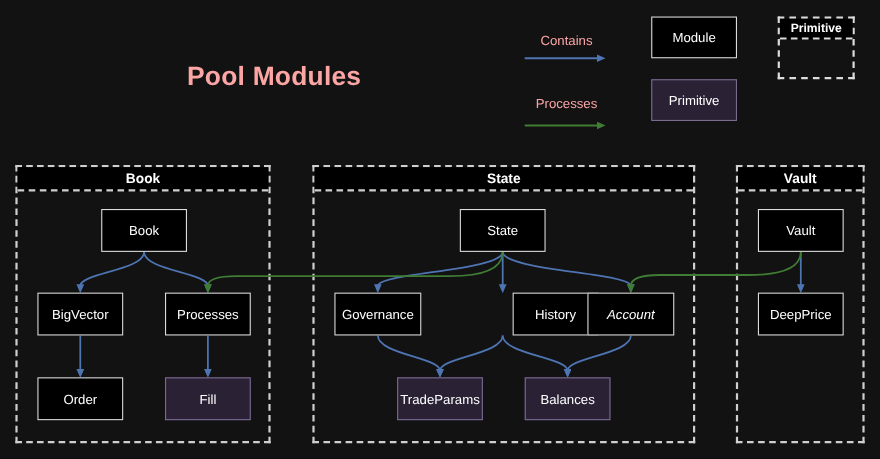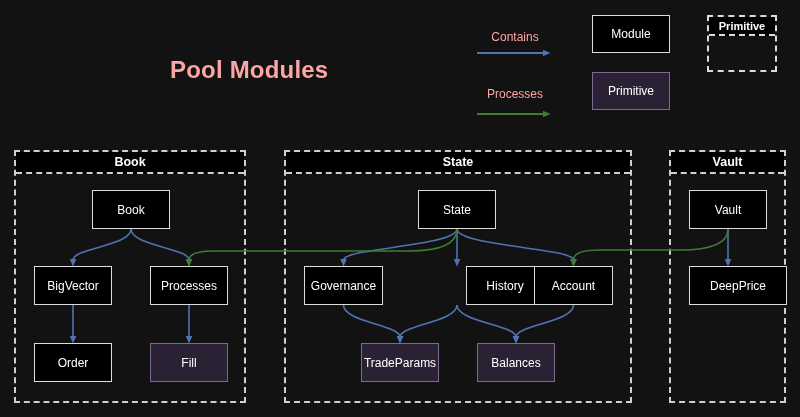--- a/index.html
+++ b/index.html
@@ -137,30 +137,30 @@
       </div>
       <div class="node" style="left: 418px; top: 190px; width: 78px; height: 39px;">
         <span>State</span>
       </div>
       <div class="node" style="left: 304px; top: 266px; width: 79px; height: 39px;">
         <span>Governance</span>
       </div>
       <div class="node" style="left: 418px; top: 266px; width: 78px; height: 39px; margin-left: 48px;">
         <span>History</span>
       </div>
-      <div class="node" style="left: 534px; top: 266px; width: 79px; height: 39px;">
+      <div class="node" style="left: 534px; top: 266px; width: 79px; height: 39px; font-style: italic;">
         <span>Account</span>
       </div>
       <div class="node primitive" style="left: 361px; top: 343px; width: 78px; height: 39px;">
         <span>TradeParams</span>
       </div>
       <div class="node primitive" style="left: 477px; top: 343px; width: 78px; height: 39px;">
         <span>Balances</span>
       </div>
       <div class="node" style="left: 689px; top: 190px; width: 78px; height: 39px;">
         <span>Vault</span>
       </div>
-      <div class="node" style="left: 689px; top: 266px; width: 98px; height: 39px;">
+      <div class="node" style="left: 689px; top: 266px; width: 78px; height: 39px;">
         <span>DeepPrice</span>
       </div>
     </div>
 
 </div>
 
 </body></html>

